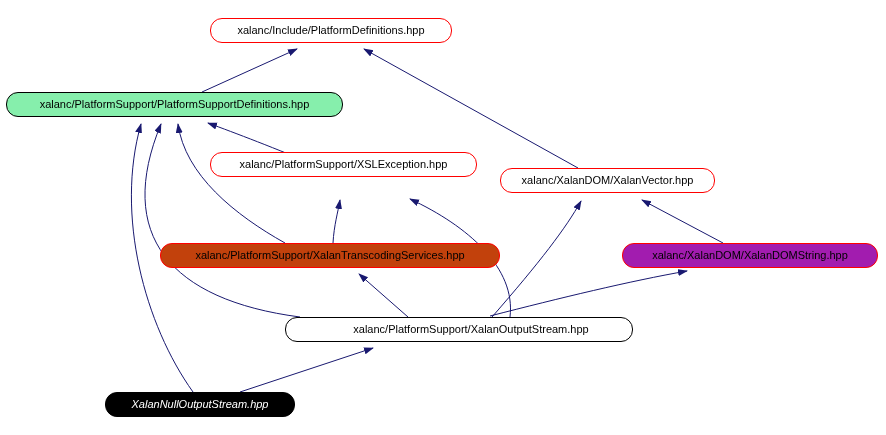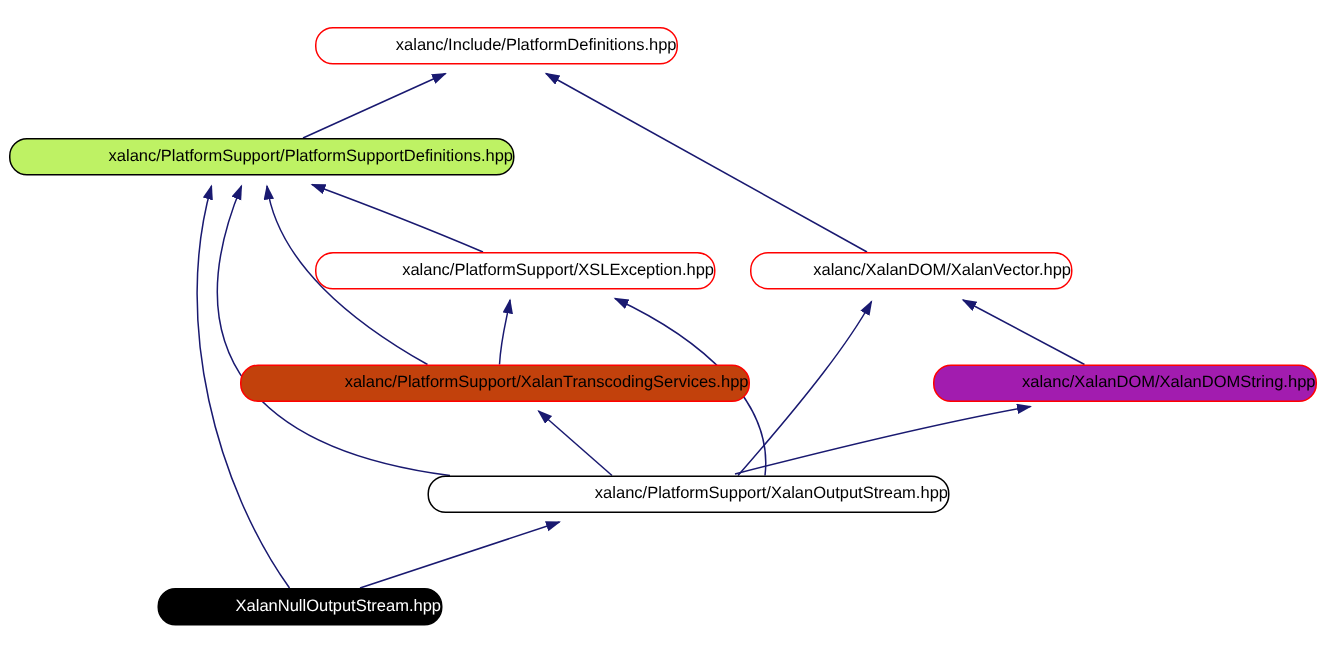--- a/index.html
+++ b/index.html
@@ -20,21 +20,21 @@
     left: 0;
     top: 0;
     width: 886px;
     height: 435px;
   }
   .graph-node {
     position: absolute;
     box-sizing: border-box;
     display: flex;
     align-items: center;
-    justify-content: flex-end;
+    justify-content: center;
     font-size: 11px;
     line-height: 1;
     white-space: nowrap;
     cursor: pointer;
     border-radius: 12px;
   }
 </style>
 </head>
 <body>
 
@@ -58,35 +58,35 @@
         <path d="M 723,243 L 642,200" stroke="#191970" marker-end="url(#arrowhead)"></path>
         <path d="M 408,317 L 359,274" stroke="#191970" marker-end="url(#arrowhead)"></path>
         <path d="M 490,316 C 560,298 630,281 687,271" stroke="#191970" marker-end="url(#arrowhead)"></path>
         <path d="M 240,392 L 373,348" stroke="#191970" marker-end="url(#arrowhead)"></path>
       </g>
   </svg>
   <div id="nodes-group">
       <div class="graph-node" style="left: 210px; top: 18px; width: 242px; height: 25px; border: 1px solid rgb(255, 0, 0); background: rgb(255, 255, 255); color: rgb(0, 0, 0);">
         <span>xalanc/Include/PlatformDefinitions.hpp</span>
       </div>
-      <div class="graph-node" style="left: 6px; top: 92px; width: 337px; height: 25px; border: 1px solid rgb(0, 0, 0); background: #bef264; color: rgb(0, 0, 0);">
+      <div class="graph-node" style="left: 6px; top: 92px; width: 337px; height: 25px; border: 1px solid rgb(0, 0, 0); background: #86efac; color: rgb(0, 0, 0);">
         <span>xalanc/PlatformSupport/PlatformSupportDefinitions.hpp</span>
       </div>
-      <div class="graph-node" style="left: 210px; top: 168px; width: 267px; height: 25px; border: 1px solid rgb(255, 0, 0); background: rgb(255, 255, 255); color: rgb(0, 0, 0);">
+      <div class="graph-node" style="left: 210px; top: 152px; width: 267px; height: 25px; border: 1px solid rgb(255, 0, 0); background: rgb(255, 255, 255); color: rgb(0, 0, 0);">
         <span>xalanc/PlatformSupport/XSLException.hpp</span>
       </div>
       <div class="graph-node" style="left: 500px; top: 168px; width: 215px; height: 25px; border: 1px solid rgb(255, 0, 0); background: rgb(255, 255, 255); color: rgb(0, 0, 0);">
         <span>xalanc/XalanDOM/XalanVector.hpp</span>
       </div>
       <div class="graph-node" style="left: 160px; top: 243px; width: 340px; height: 25px; border: 1px solid rgb(255, 0, 0); background: #c2410c; color: rgb(0, 0, 0);">
         <span>xalanc/PlatformSupport/XalanTranscodingServices.hpp</span>
       </div>
       <div class="graph-node" style="left: 622px; top: 243px; width: 256px; height: 25px; border: 1px solid rgb(255, 0, 0); background: #a21caf; color: rgb(0, 0, 0);">
         <span>xalanc/XalanDOM/XalanDOMString.hpp</span>
       </div>
       <div class="graph-node" style="left: 285px; top: 317px; width: 348px; height: 25px; border: 1px solid rgb(0, 0, 0); background: rgb(255, 255, 255); color: rgb(0, 0, 0); padding-left: 24px;">
         <span>xalanc/PlatformSupport/XalanOutputStream.hpp</span>
       </div>
-      <div class="graph-node" style="left: 105px; top: 392px; width: 190px; height: 25px; border: 1px solid rgb(0, 0, 0); background: rgb(0, 0, 0); color: rgb(255, 255, 255);">
+      <div class="graph-node" style="left: 105px; top: 392px; width: 190px; height: 25px; border: 1px solid rgb(0, 0, 0); background: rgb(0, 0, 0); color: rgb(255, 255, 255); font-style: italic;">
         <span>XalanNullOutputStream.hpp</span>
       </div>
     </div>
 </div>
 
 </body></html>

